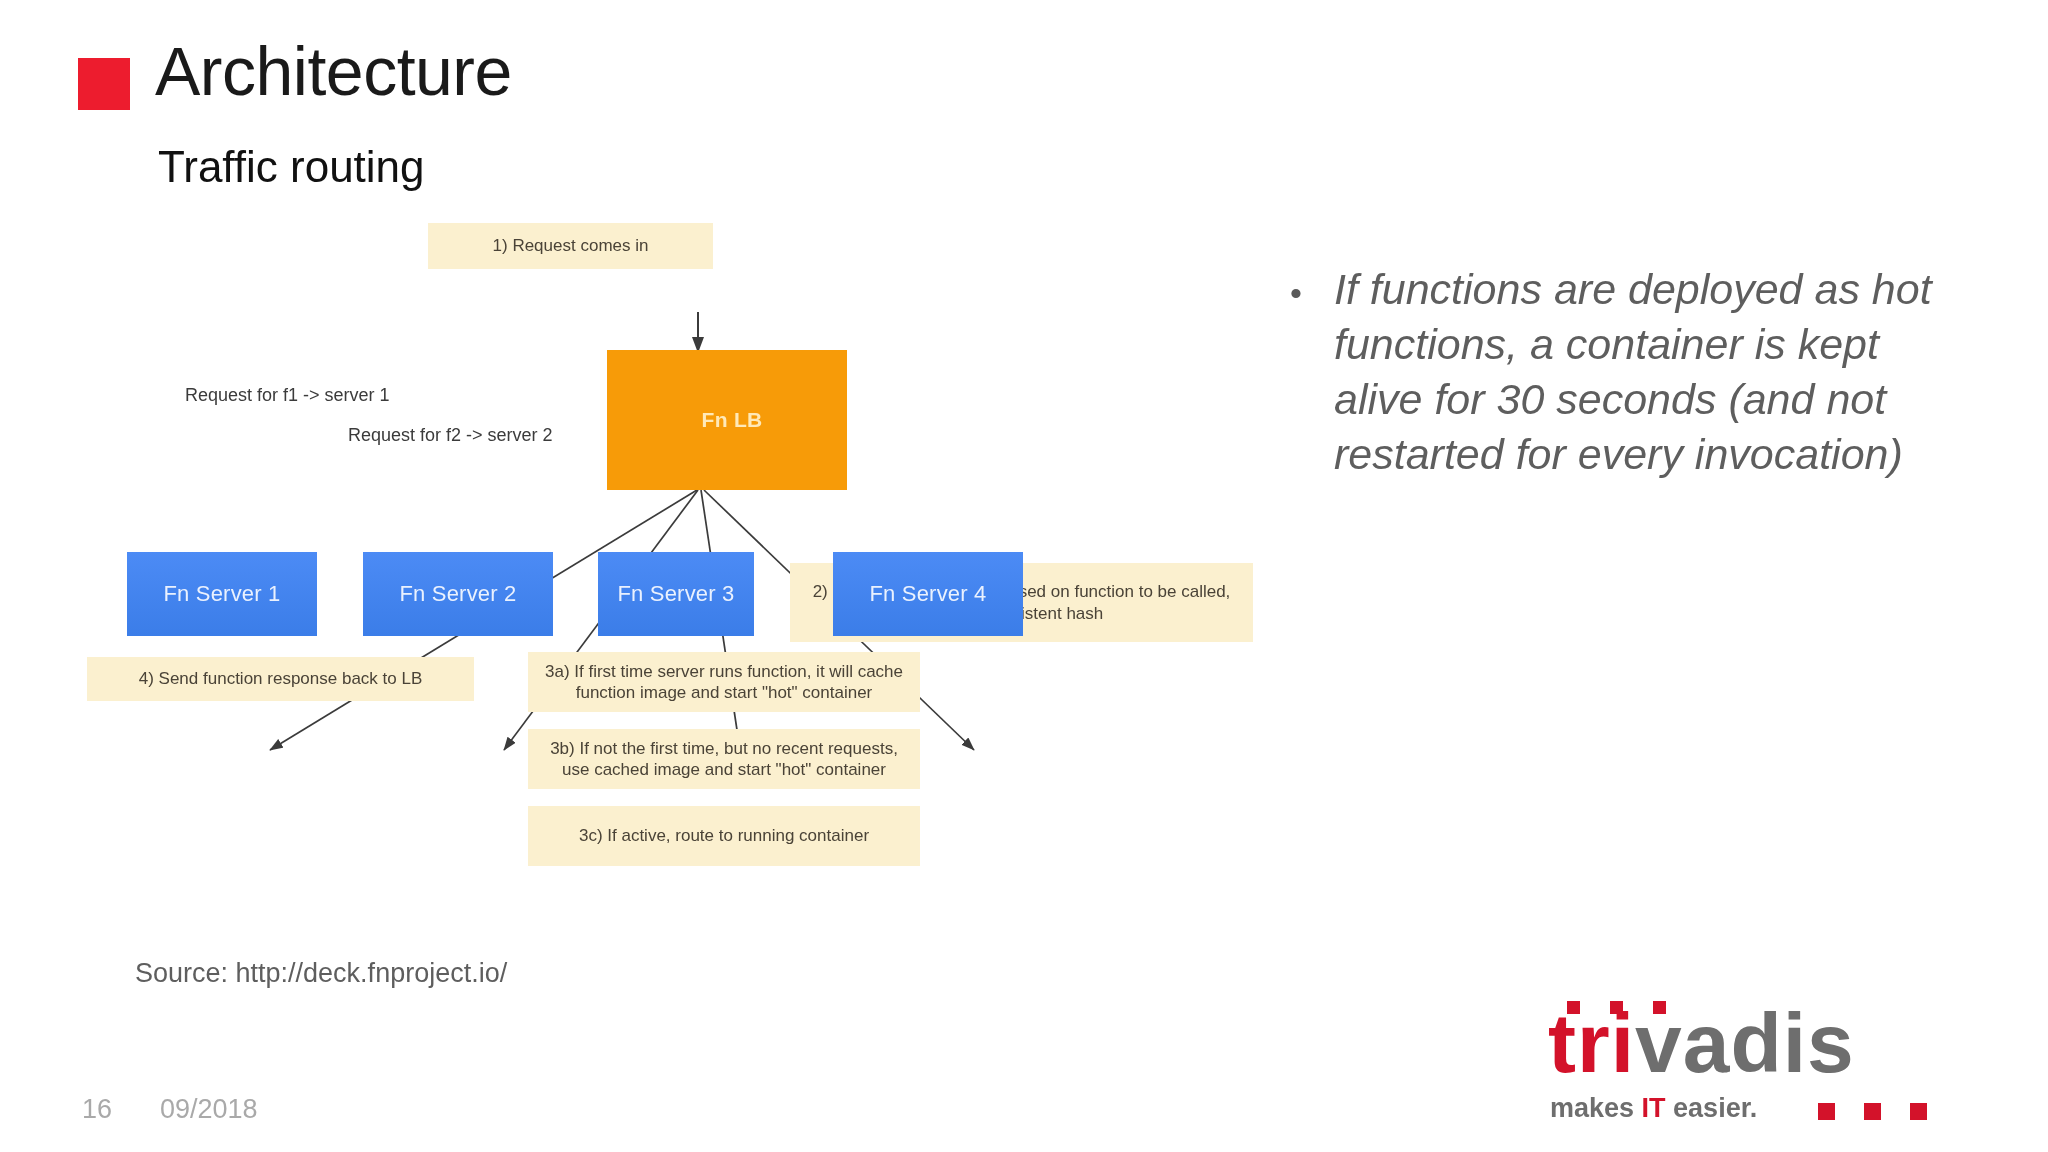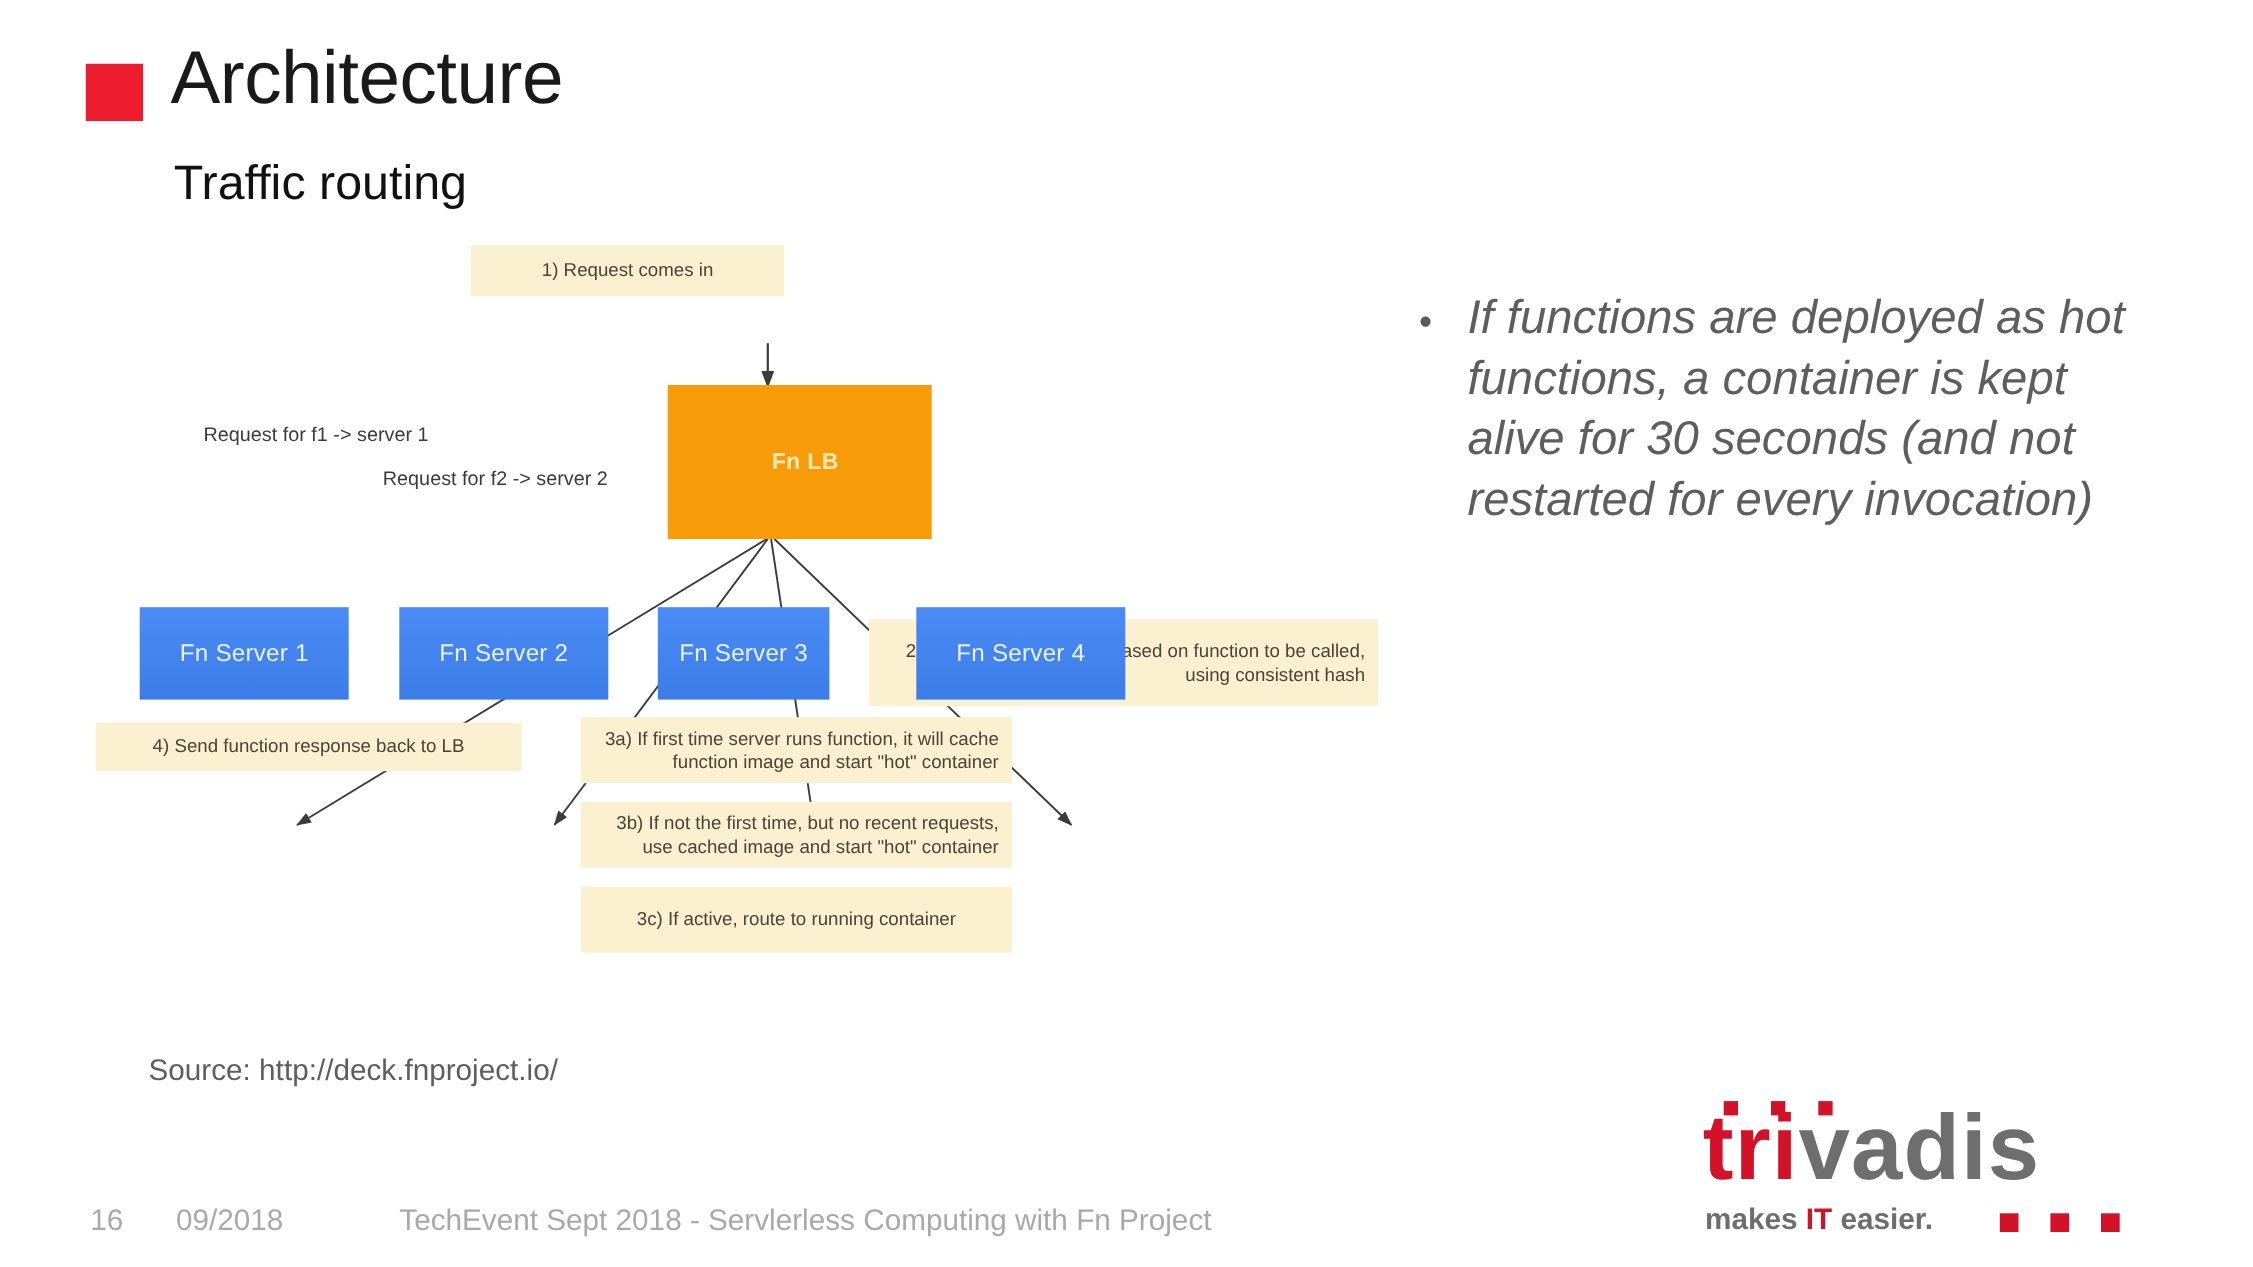--- a/index.html
+++ b/index.html
@@ -63,21 +63,21 @@
     width: 1160px;
     height: 760px;
     overflow: visible;
   }
   .dbox {
     position: absolute;
     box-sizing: border-box;
     display: flex;
     align-items: center;
     justify-content: center;
-    text-align: right;
+    text-align: center;
     line-height: 1.25;
   }
   .note {
     background: #FBF0CF;
     color: #4a4337;
     font-size: 17px;
     padding: 7px 12px;
   }
   .orange {
     background: #F79B08;
@@ -259,21 +259,20 @@
 
   <div id="right-col">
     <div class="bullet-row">
       <div class="bullet-dot">•</div>
       <div class="bullet-text">If functions are deployed as hot functions, a container is kept alive for 30 seconds (and not restarted for every invocation)</div>
     </div>
   </div>
 
   <div class="footer-page">16</div>
   <div class="footer-date">09/2018</div>
-  <div class="footer-text">TechEvent Sept 2018 - Servlerless Computing with Fn Project</div>
 
   <div id="logo">
     <div class="logo-dot" style="left:19px;"></div>
     <div class="logo-dot" style="left:62px;"></div>
     <div class="logo-dot" style="left:105px;"></div>
     <div class="logo-word">
       <span class="logo-red">tri</span><span class="logo-grey">vadis</span>
     </div>
     <div class="logo-tag">
       <span>makes </span><span class="it">IT</span><span> easier.</span>

